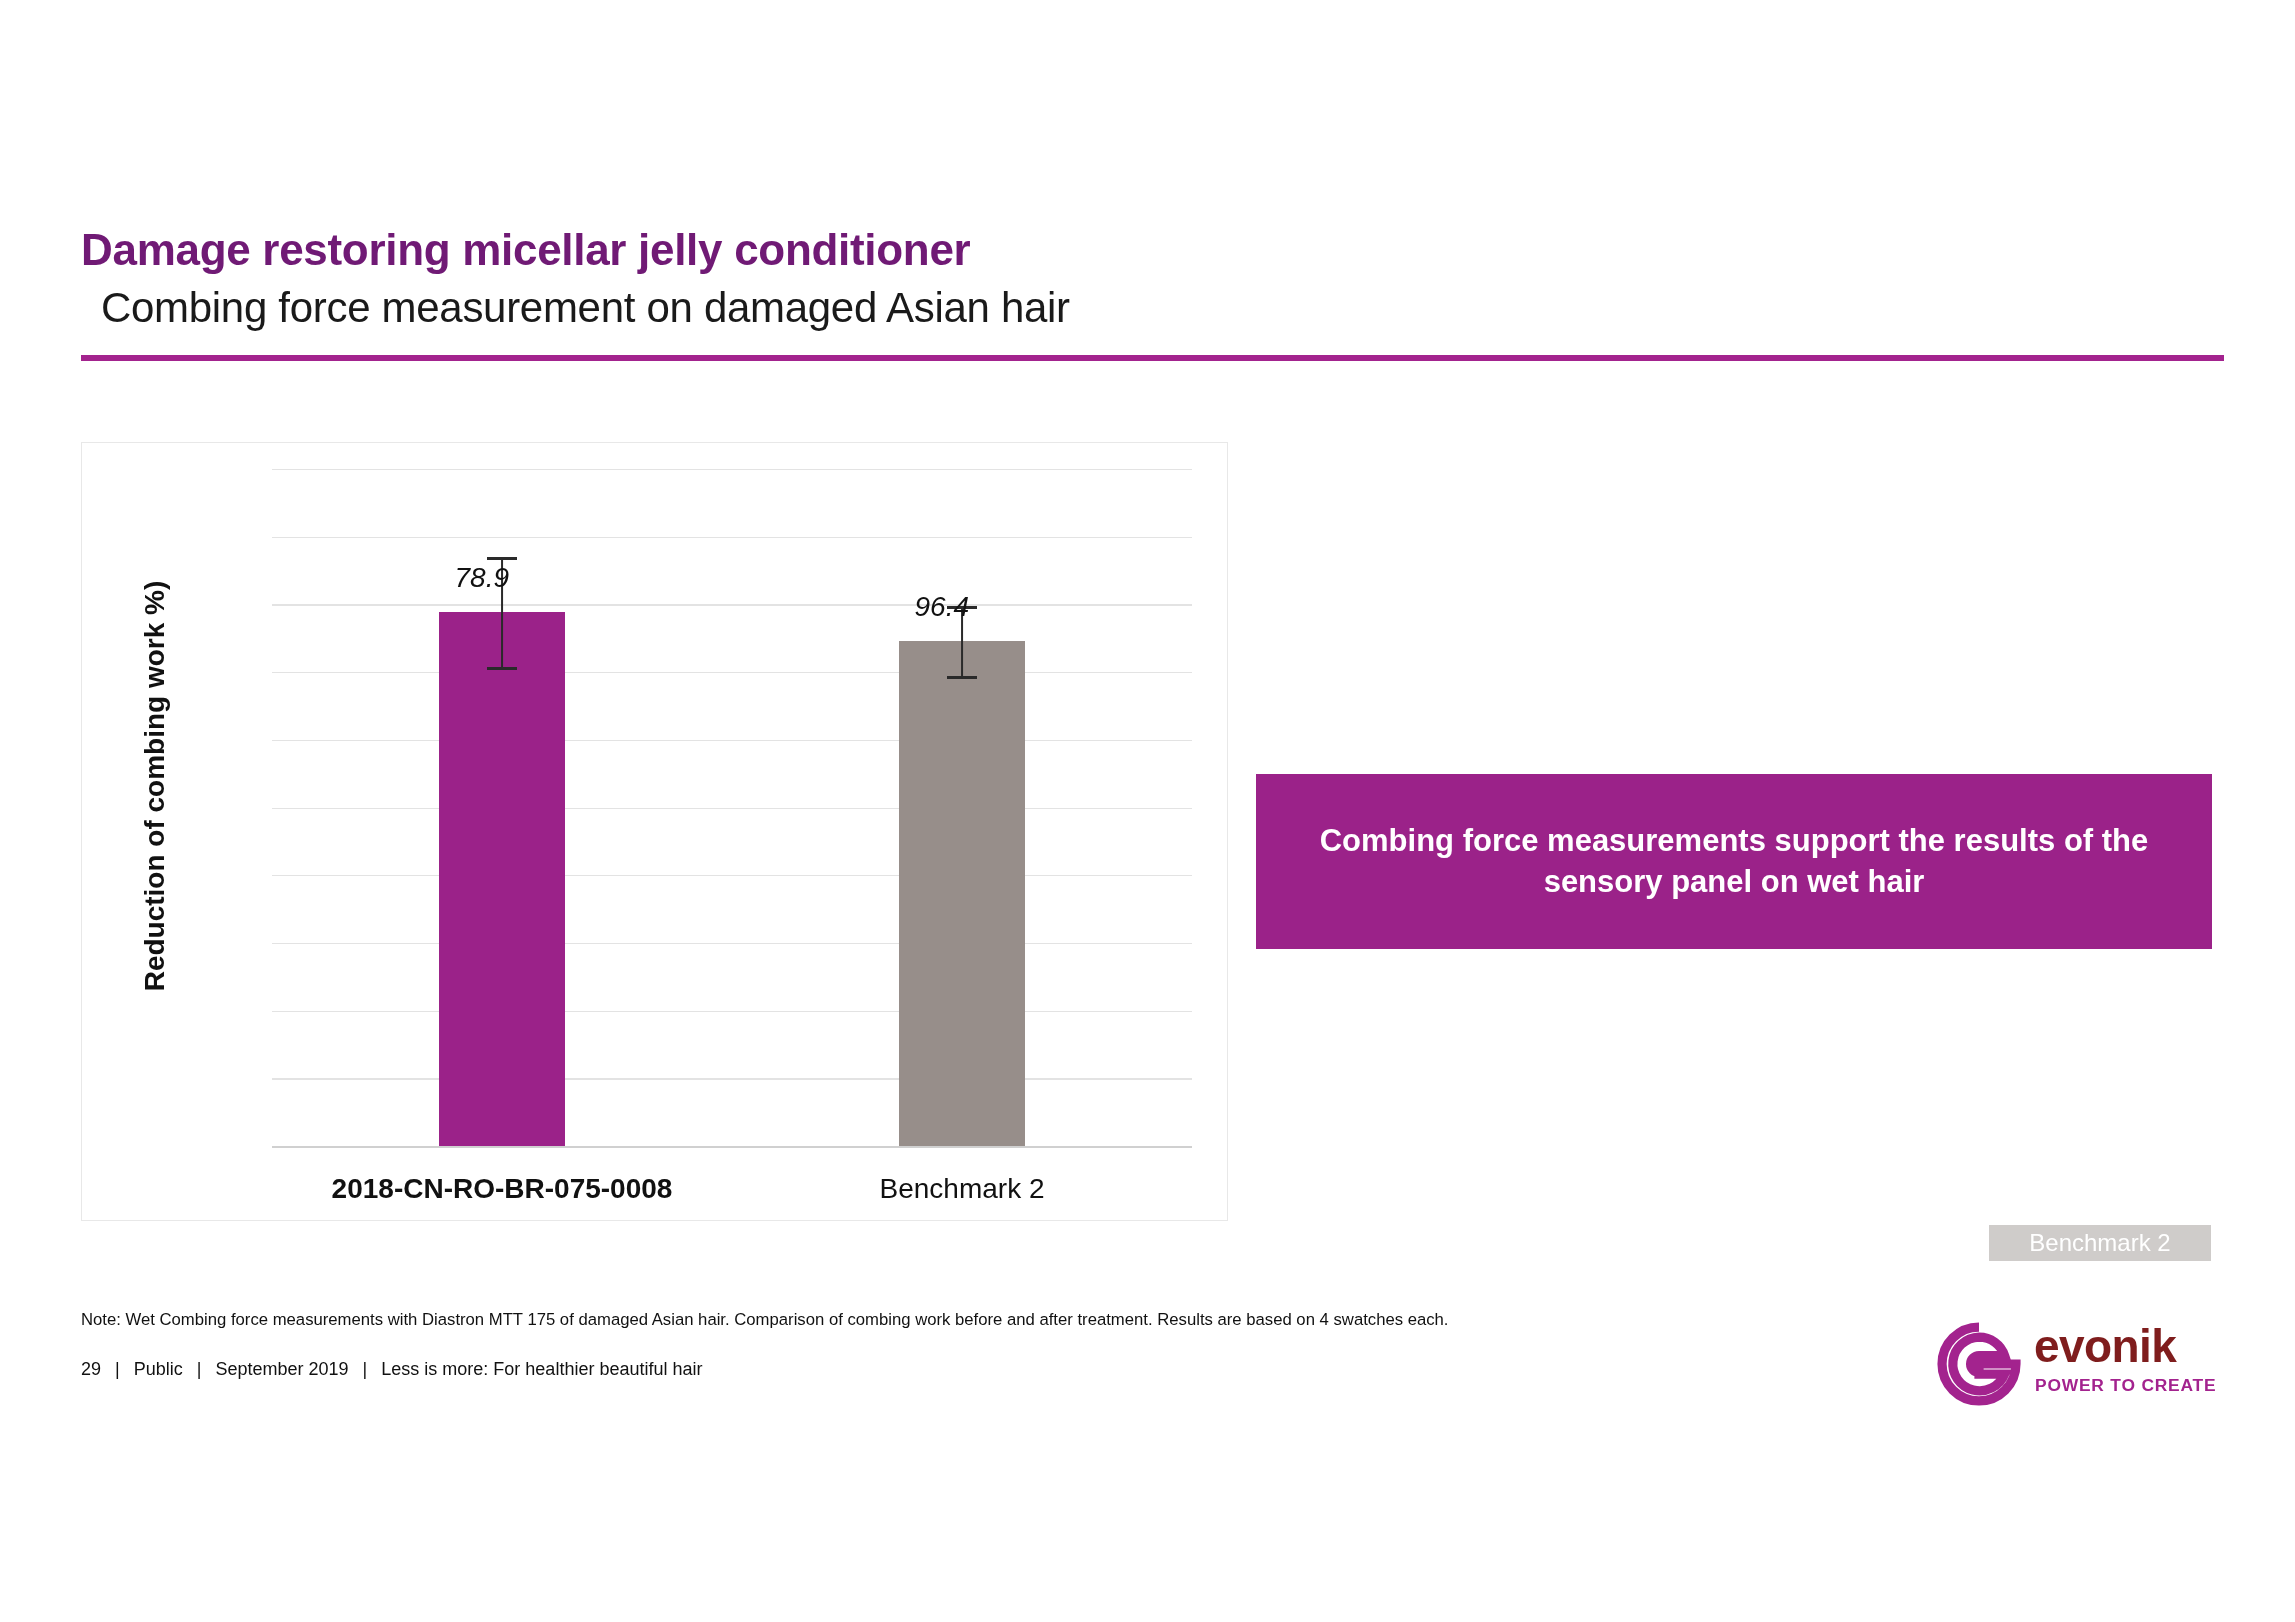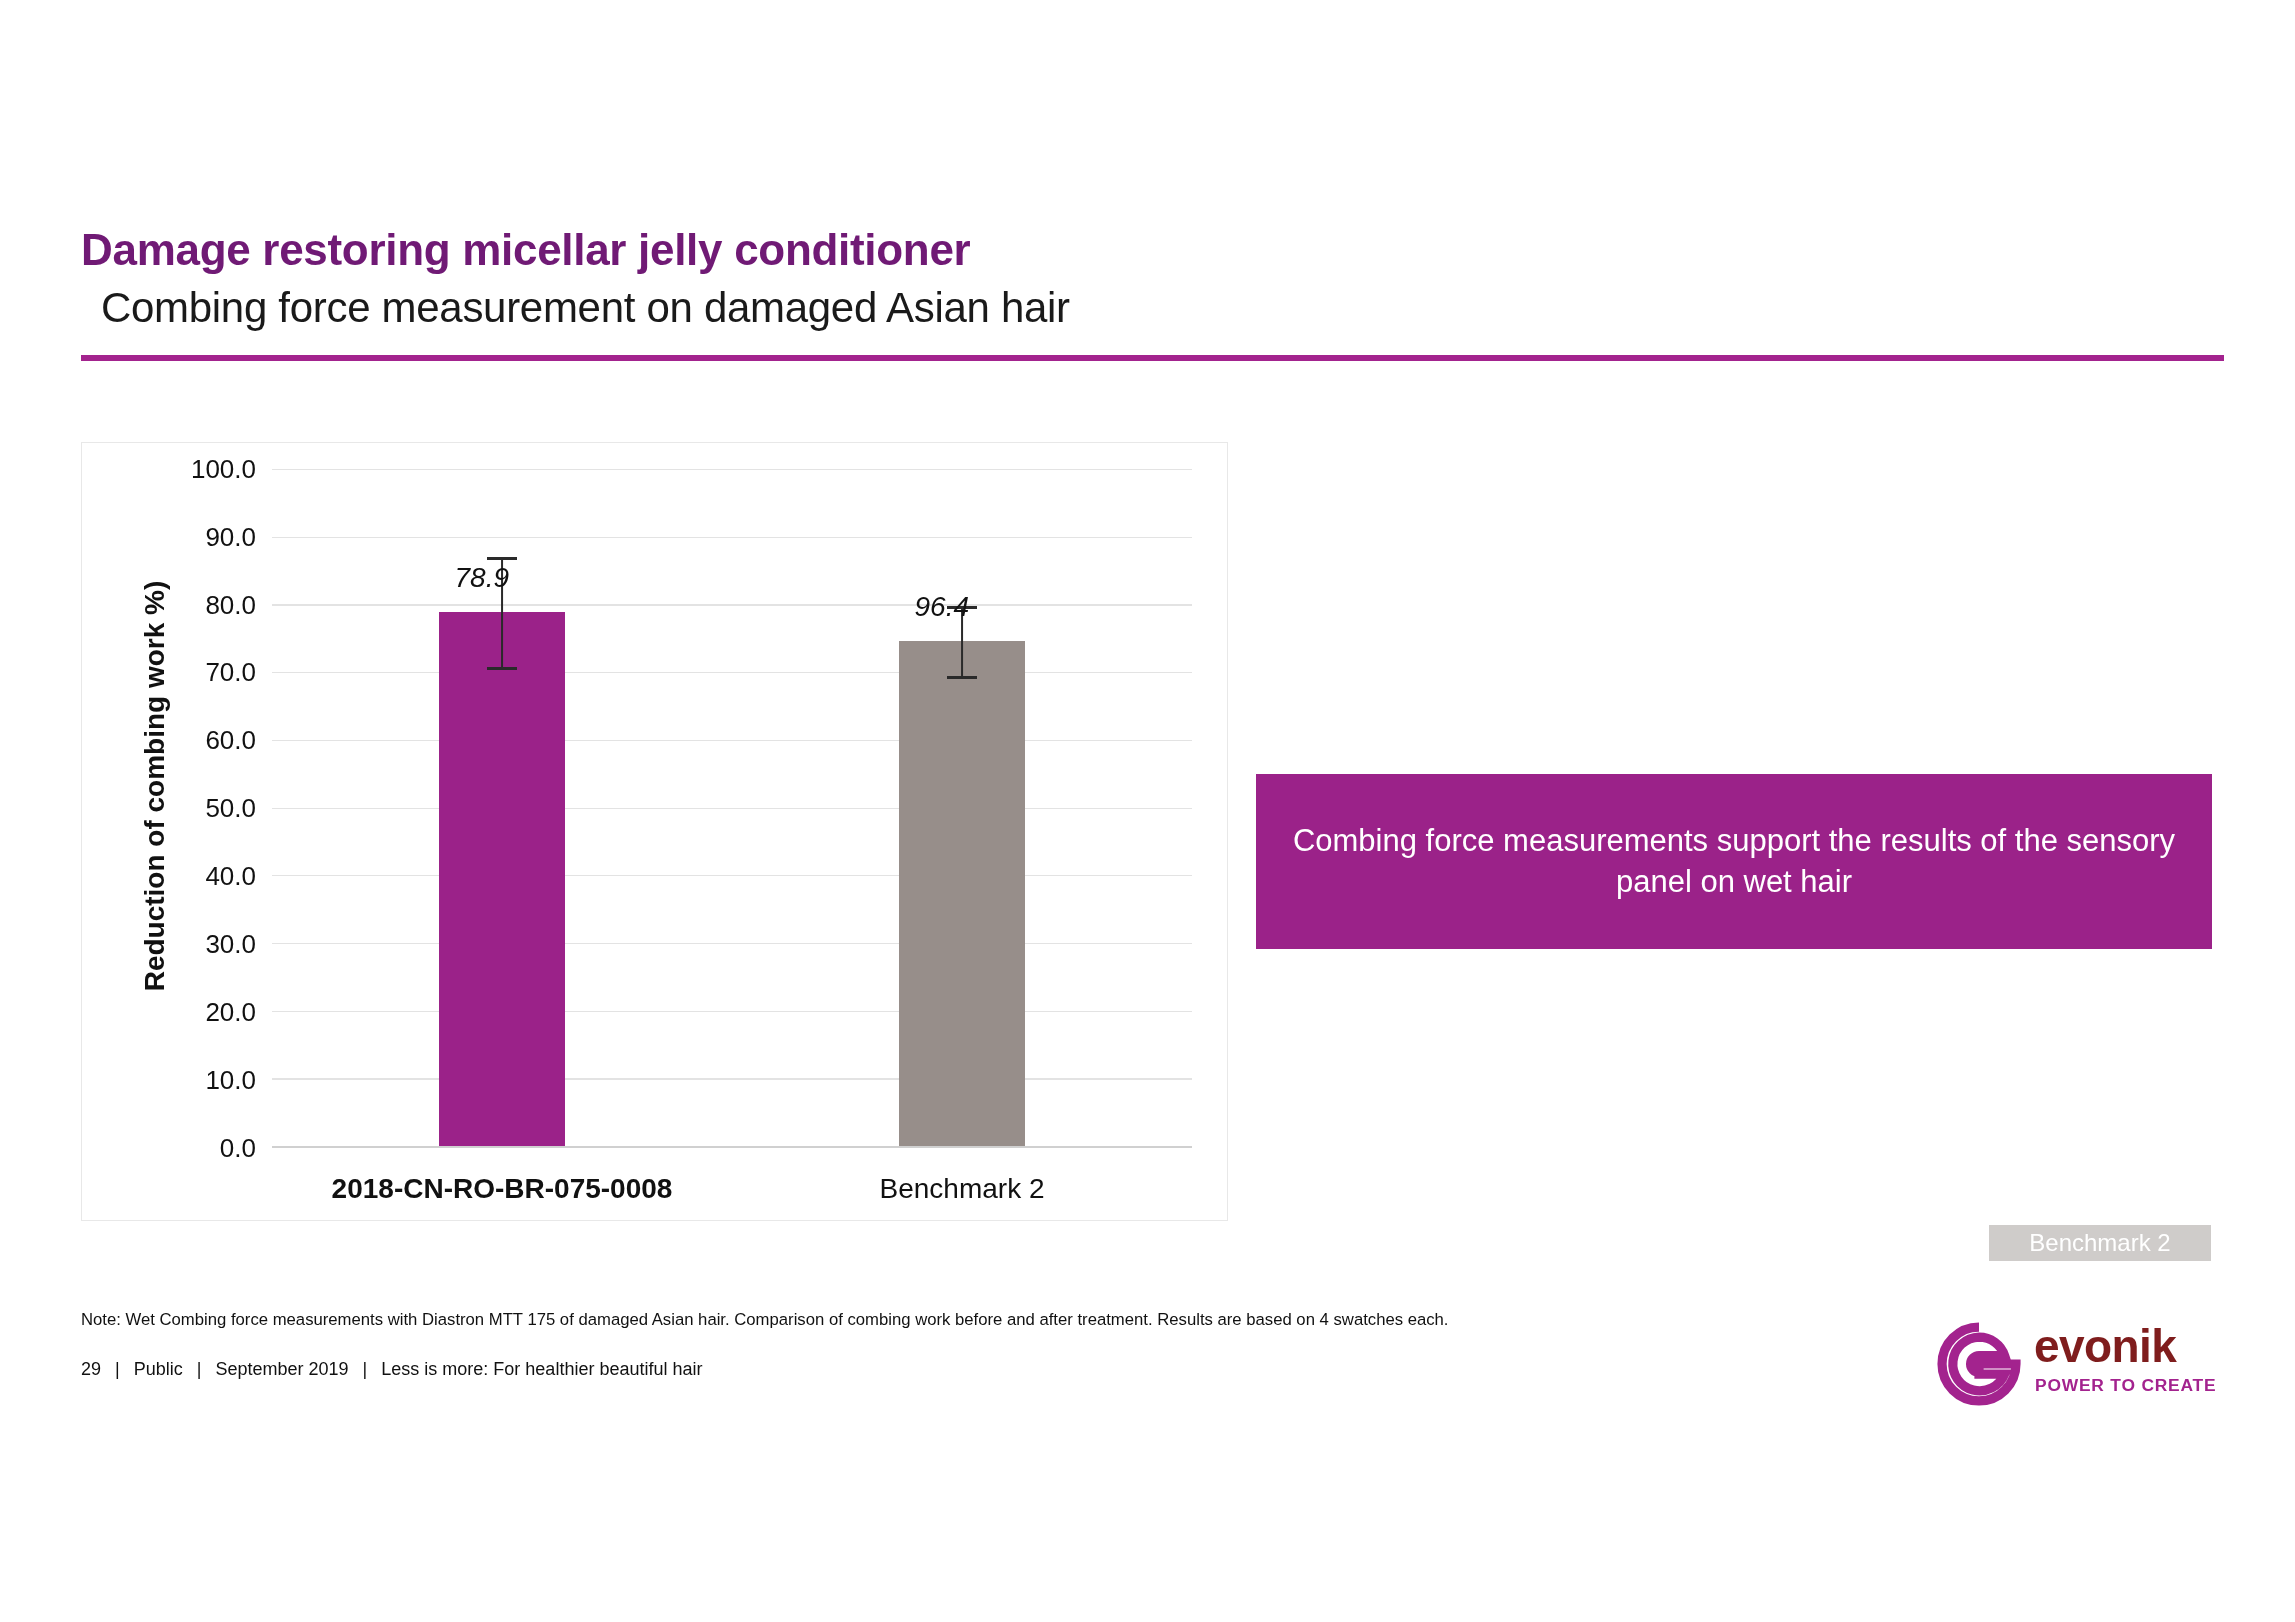--- a/index.html
+++ b/index.html
@@ -148,20 +148,21 @@
   #callout-box {
     position: absolute;
     left: 1256px;
     top: 774px;
     width: 956px;
     height: 175px;
     background: #9B2289;
     display: flex;
     align-items: center;
     justify-content: center;
+    font-weight: bold;
   }
   #callout-text {
     color: #ffffff;
     font-size: 31px;
     line-height: 1.32;
     text-align: center;
     padding: 0 22px;
   }
 
   
@@ -235,33 +236,20 @@
 <body>
 
 <div id="slide-title">Damage restoring micellar jelly conditioner</div>
 <div id="slide-subtitle">Combing force measurement on damaged Asian hair</div>
 <div id="title-rule"></div>
 
 <div id="chart-frame">
 
   <div id="y-axis-title">Reduction of combing work %)</div>
 
-  <div id="y-ticks">
-      <div class="y-tick" style="top: 26px;">100.0</div>
-      <div class="y-tick" style="top: 94px;">90.0</div>
-      <div class="y-tick" style="top: 162px;">80.0</div>
-      <div class="y-tick" style="top: 229px;">70.0</div>
-      <div class="y-tick" style="top: 297px;">60.0</div>
-      <div class="y-tick" style="top: 365px;">50.0</div>
-      <div class="y-tick" style="top: 433px;">40.0</div>
-      <div class="y-tick" style="top: 501px;">30.0</div>
-      <div class="y-tick" style="top: 569px;">20.0</div>
-      <div class="y-tick" style="top: 637px;">10.0</div>
-      <div class="y-tick" style="top: 705px;">0.0</div>
-    </div>
 
   <div id="plot-area">
       <div class="gridline" style="top: 0%;"></div>
       <div class="gridline" style="top: 10%;"></div>
       <div class="gridline" style="top: 20%;"></div>
       <div class="gridline" style="top: 30%;"></div>
       <div class="gridline" style="top: 40%;"></div>
       <div class="gridline" style="top: 50%;"></div>
       <div class="gridline" style="top: 60%;"></div>
       <div class="gridline" style="top: 70%;"></div>

